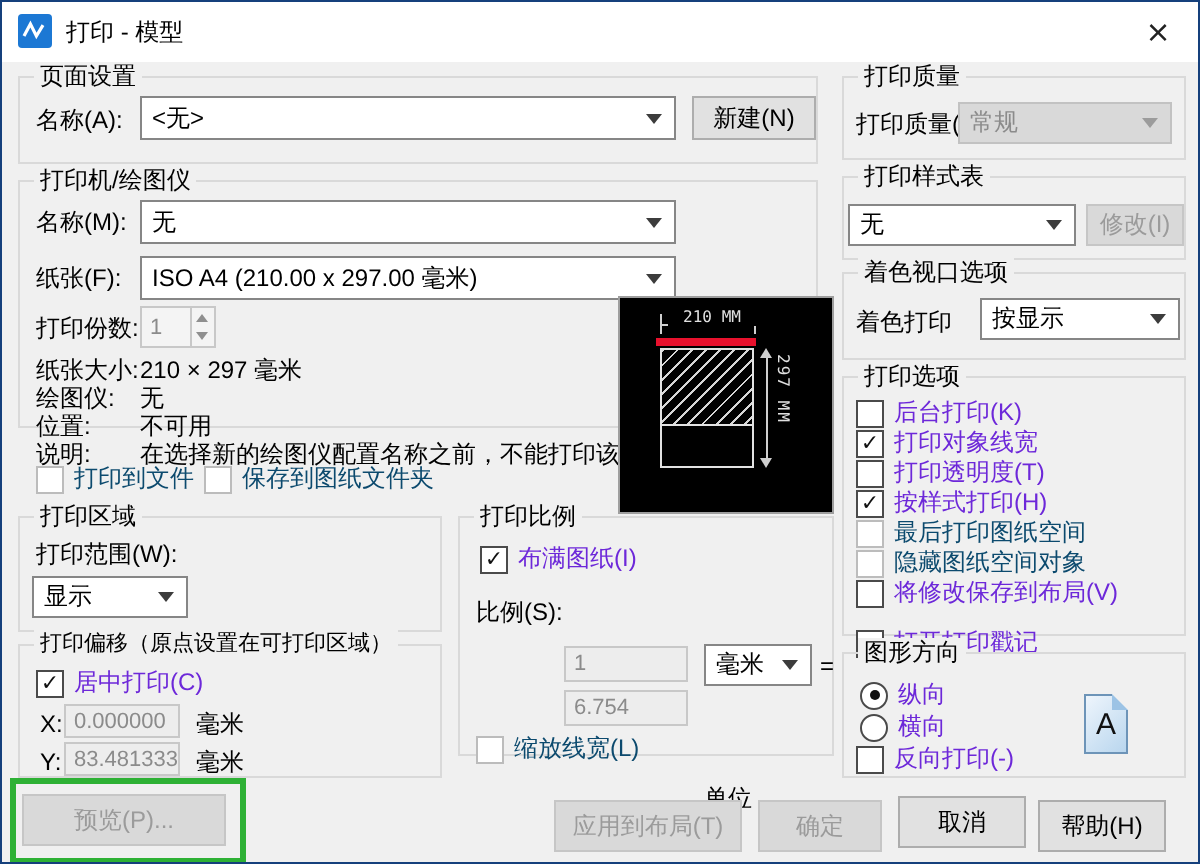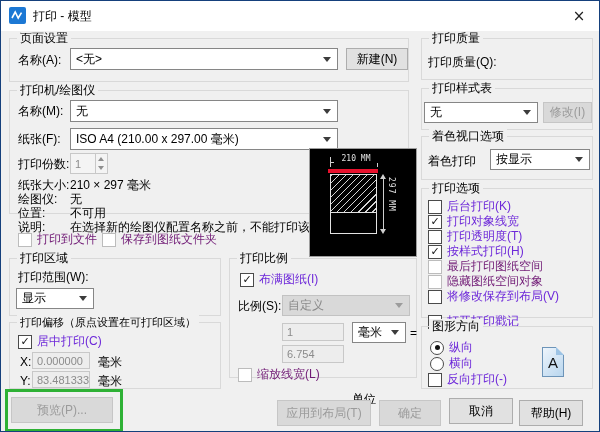--- a/index.html
+++ b/index.html
@@ -22,21 +22,21 @@
   .combo.dis .chev{border-top-color:#9c9c9c;}
   
   .btn{position:absolute;background:#e1e1e1;border:1px solid #adadad;box-sizing:border-box;display:flex;align-items:center;justify-content:center;font-size:12px;color:#000;white-space:nowrap;}
   .btn.dis{background:#d9d9d9;border-color:#c6c6c6;color:#9b9b9b;}
   
   .inp{position:absolute;background:#ededed;border:1px solid #c8c8c8;box-sizing:border-box;display:flex;align-items:center;padding-left:4px;font-size:11px;color:#8b8b8b;white-space:nowrap;}
   
   .cbrow{position:absolute;display:flex;align-items:center;gap:5px;font-size:12px;color:#6d28d9;white-space:nowrap;}
   .cb{width:12px;height:12px;background:#fff;border:1px solid #4a4a4a;box-sizing:content-box;display:flex;align-items:center;justify-content:center;flex:none;}
   .cb.on::before{content:"\2713";font-family:"DejaVu Sans",sans-serif;font-size:11px;font-weight:bold;line-height:1;color:#111;}
-  .cbrow.dis{color:#701a75;}
+  .cbrow.dis{color:#0c4a6e;}
   .cbrow.dis .cb{border-color:#bcbcbc;}
   .radio{width:12px;height:12px;border:1px solid #4a4a4a;border-radius:50%;background:#fff;display:flex;align-items:center;justify-content:center;flex:none;}
   .radio.on::before{content:"";width:5px;height:5px;border-radius:50%;background:#111;}
   
   .spin{position:absolute;display:flex;border:1px solid #c8c8c8;background:#f4f4f4;box-sizing:border-box;}
   .spin .num{width:23px;font-size:11px;color:#8b8b8b;display:flex;align-items:center;padding-left:4px;}
   .spin .arrows{width:13px;display:flex;flex-direction:column;border-left:1px solid #c8c8c8;}
   .spin .arrows .ar{flex:1;display:flex;align-items:center;justify-content:center;}
   .tri-up{width:0;height:0;border-left:3px solid transparent;border-right:3px solid transparent;border-bottom:4px solid #8f8f8f;}
   .tri-dn{width:0;height:0;border-left:3px solid transparent;border-right:3px solid transparent;border-top:4px solid #8f8f8f;}
@@ -171,41 +171,41 @@
     <span class="lbl" style="left:88px;top:51px;">毫米</span>
   </div>
 
   <div class="group" style="left:228px;top:257px;width:188px;height:120px;">
     <span class="gtitle">打印比例</span>
     <div class="cbrow" style="left:10px;top:12px;">
       <span class="cb on"></span>
       <span>布满图纸(I)</span>
     </div>
     <span class="lbl" style="left:8px;top:40px;">比例(S):</span>
-    <div class="combo dis" style="left:52px;top:36px;width:128px;height:21px;">
-      <span>自定义</span>
-        <span class="chev"></span>
-    </div>
     <div class="inp" style="left:52px;top:64px;width:62px;height:18px;">1</div>
     <div class="combo" style="left:122px;top:63px;width:54px;height:21px;">
       <span>毫米</span>
         <span class="chev"></span>
     </div>
     <span class="eq" style="left:180px;top:67px;">=</span>
     <div class="inp" style="left:52px;top:86px;width:62px;height:18px;">6.754</div>
     <span class="lbl" style="left:122px;top:89px;margin-top:44px;">单位</span>
     <div class="cbrow dis" style="left:8px;top:107px;">
       <span class="cb"></span>
       <span>缩放线宽(L)</span>
     </div>
   </div>
 
   <div class="group" style="left:420px;top:37px;width:172px;height:42px;">
     <span class="gtitle">打印质量</span>
     <span class="lbl" style="left:6px;top:16px;">打印质量(Q):</span>
+    <div class="combo dis" style="left:57px;top:12px;width:107px;height:21px;">
+      <span>常规</span>
+        <span class="chev"></span>
+    </div>
   </div>
 
   <div class="group" style="left:420px;top:87px;width:172px;height:42px;">
     <span class="gtitle">打印样式表</span>
     <div class="combo" style="left:2px;top:13px;width:114px;height:21px;">
       <span>无</span>
         <span class="chev"></span>
     </div>
     <div class="btn dis" style="left:121px;top:13px;width:49px;height:21px;">修改(I)</div>
   </div>

